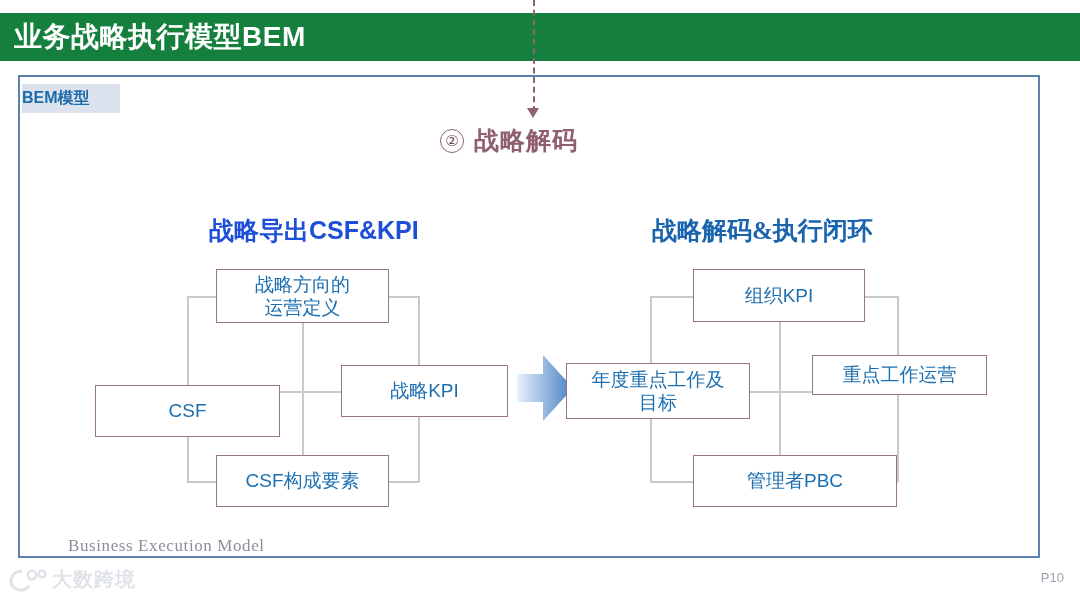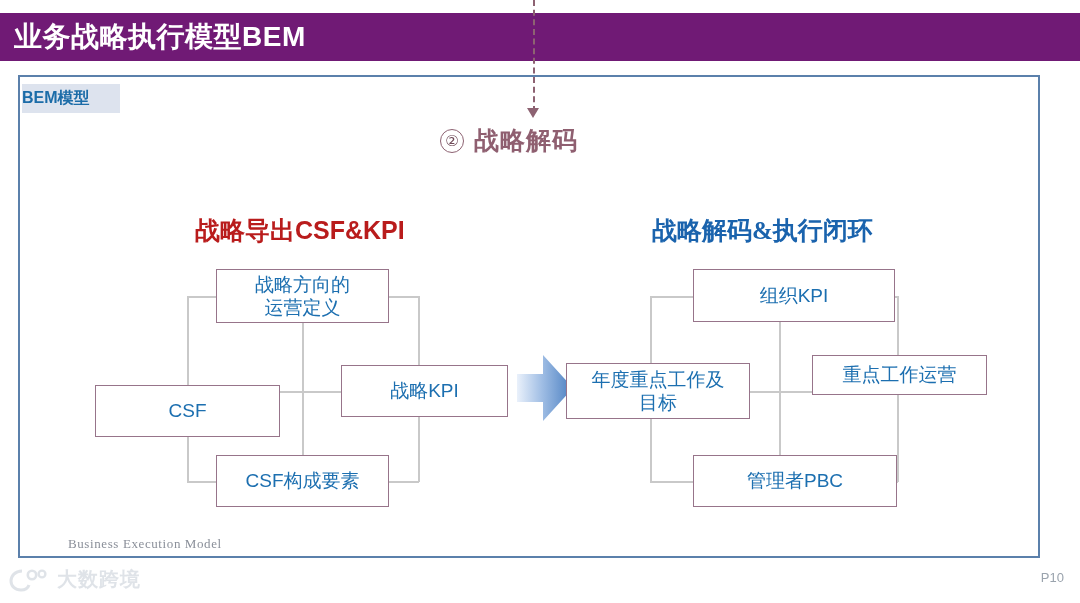--- a/index.html
+++ b/index.html
@@ -39,21 +39,21 @@
     z-index: 6;
   }
 
   
   .title-bar {
     position: absolute;
     left: 0;
     top: 13px;
     width: 1080px;
     height: 48px;
-    background: #701a75;
+    background: #15803d;
     display: flex;
     align-items: center;
     box-sizing: border-box;
     padding-left: 14px;
     z-index: 5;
   }
   .title-text {
     color: #ffffff;
     font-size: 28px;
     font-weight: bold;
@@ -126,21 +126,21 @@
   }
 
   
   .sec-head {
     position: absolute;
     font-size: 25px;
     font-weight: bold;
     white-space: nowrap;
     z-index: 4;
   }
-  .sec-head.left  { left: 195px; top: 214px; color: #b91c1c; }
+  .sec-head.left  { left: 209px; top: 214px; color: #1d4ed8; }
   .sec-head.right { left: 652px; top: 214px; color: #1a63ad; font-family: Liberation Serif, serif; }
 
   
   .lnk {
     position: absolute;
     background: #c9c9c9;
     z-index: 1;
   }
   .lnk.h { height: 1.5px; }
   .lnk.v { width: 1.5px; }
@@ -161,41 +161,41 @@
     z-index: 3;
   }
 
   
   .b-dir  { left: 216px; top: 269px; width: 173px; height: 54px; }
   .b-csf  { left:  95px; top: 385px; width: 185px; height: 52px; }
   .b-kpi  { left: 341px; top: 365px; width: 167px; height: 52px; }
   .b-elem { left: 216px; top: 455px; width: 173px; height: 52px; }
 
   
-  .b-okpi { left: 693px; top: 269px; width: 202px; height: 53px; }
+  .b-okpi { left: 693px; top: 269px; width: 172px; height: 53px; }
   .b-year { left: 566px; top: 363px; width: 184px; height: 56px; }
   .b-ops  { left: 812px; top: 355px; width: 175px; height: 40px; }
   .b-pbc  { left: 693px; top: 455px; width: 204px; height: 52px; }
 
   
   .big-arrow {
     position: absolute;
     left: 515px;
     top: 352px;
     width: 60px;
     height: 72px;
     z-index: 3;
   }
 
   
   .footnote {
     position: absolute;
     left: 68px;
     top: 536px;
-    font-size: 13px;
+    font-size: 17px;
     color: #8a8f99;
     letter-spacing: 0.6px;
     font-family: "Liberation Serif", "DejaVu Serif", serif;
     white-space: nowrap;
     z-index: 4;
   }
 
   
   .page-num {
     position: absolute;
@@ -207,21 +207,20 @@
     text-align: center;
   }
 
   
   .logo {
     position: absolute;
     left: 8px;
     top: 566px;
     display: flex;
     align-items: center;
-    gap: 5px;
     opacity: 0.45;
     z-index: 4;
   }
   .logo-mark { width: 44px; height: 26px; display: block; }
   .logo-text {
     font-size: 20px;
     font-weight: bold;
     color: #b9c2cd;
     letter-spacing: 1px;
     white-space: nowrap;

